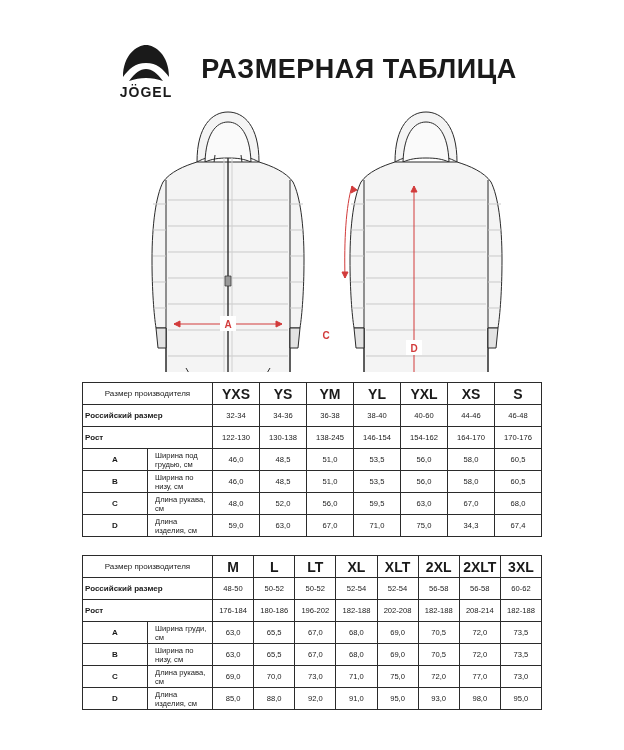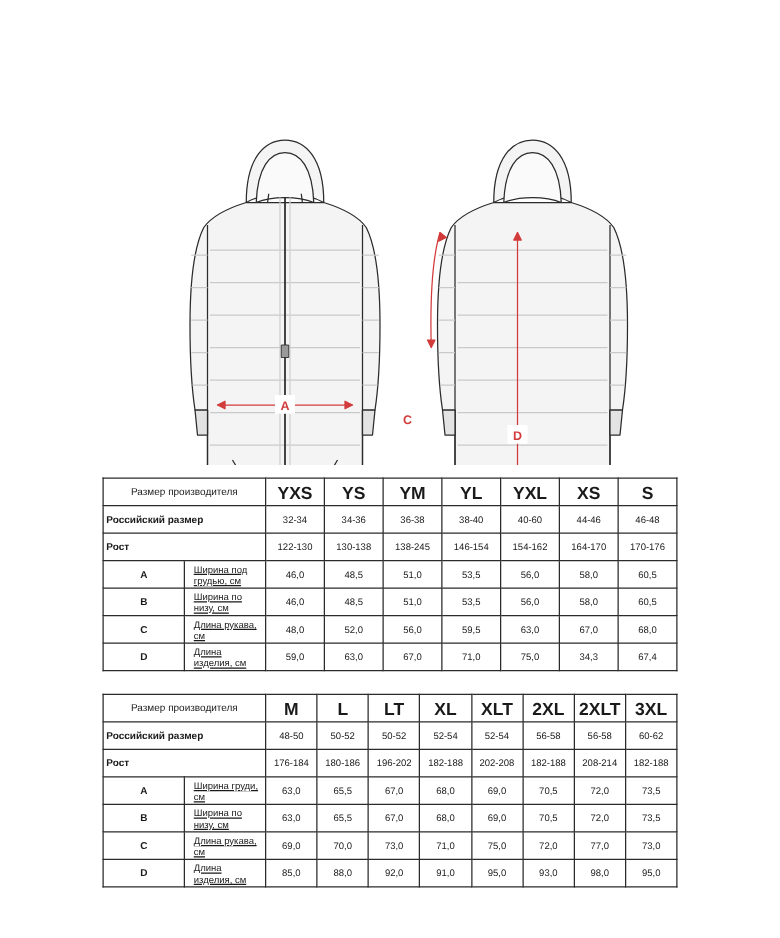--- a/index.html
+++ b/index.html
@@ -74,36 +74,44 @@
     font-size: 7.6px;
     font-weight: normal;
     text-align: center;
     height: 22px;
     padding: 0 2px;
     color: #1a1a1a;
     box-sizing: border-box;
   }
   th { font-weight: bold; }
   .col-letter { width: 18px; font-weight: bold; font-size: 8px; }
-  .col-label  { width: 112px; text-align: left; padding-left: 7px; text-decoration: underline; }
+  .col-label  { width: 112px; text-align: left; padding-left: 7px; }
   .row-head th.col-head-label {
     width: 130px;
     text-align: center;
     font-weight: normal;
     font-size: 8px;
   }
   .row-head th.val { font-weight: bold; font-size: 14px; }
   .center-span { text-align: left; font-weight: bold; font-size: 8px; }
 </style>
 </head>
 <body>
 
 <div class="page">
 
   <div class="header">
+    <div class="logo">
+      <svg width="78" height="64" viewBox="0 0 78 64">
+        <path d="M16 40 C16 18, 30 8, 39 8 C48 8, 62 18, 62 40 C56 32, 50 26, 39 26 C28 26, 22 32, 16 40 Z" fill="#1a1a1a"></path>
+        <path d="M22 44 C28 36, 33 32, 39 32 C45 32, 50 36, 56 44 C50 42, 45 41, 39 41 C33 41, 28 42, 22 44 Z" fill="#1a1a1a"></path>
+        <text x="39" y="60" font-family="Liberation Sans, sans-serif" font-size="14" font-weight="bold" text-anchor="middle" fill="#1a1a1a" letter-spacing="1">JÖGEL</text>
+      </svg>
+    </div>
+    <div class="title">РАЗМЕРНАЯ ТАБЛИЦА</div>
   </div>
 
   <div class="illustration">
     <svg width="624" height="272" viewBox="0 0 624 272">
       <g fill="#f4f4f4" stroke="#2b2b2b" stroke-width="1" stroke-linejoin="round">
 
         <g>
 
           <path d="M197 62 C197 26, 212 12, 228 12 C244 12, 259 26, 259 62
                    C252 58, 245 56, 228 56 C211 56, 204 58, 197 62 Z"></path>

